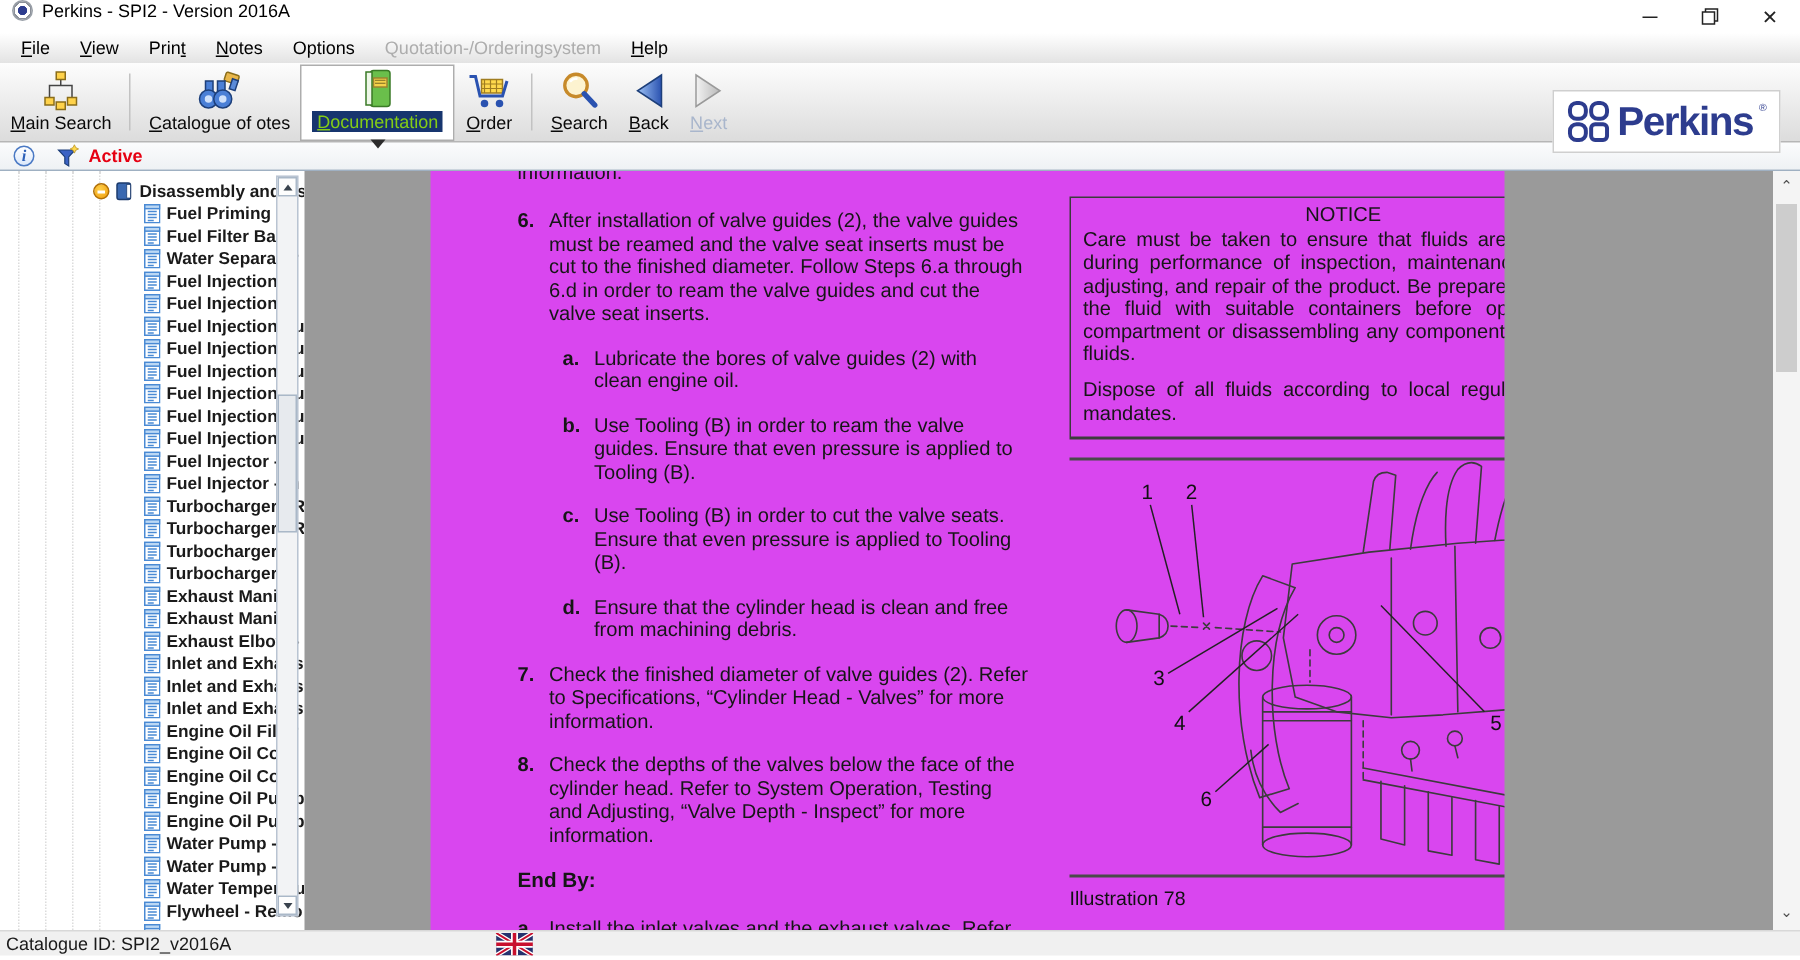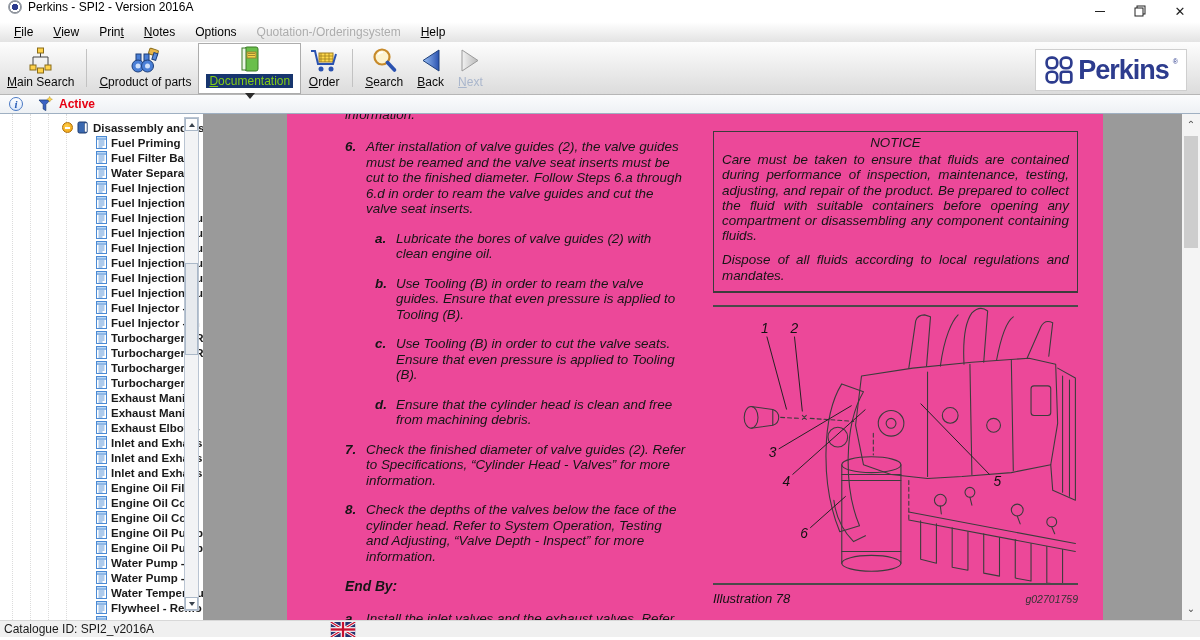--- a/index.html
+++ b/index.html
@@ -30,21 +30,21 @@
            display:flex;align-items:stretch;position:relative;box-sizing:border-box;}
   .tbtn{display:flex;flex-direction:column;align-items:center;justify-content:flex-end;
         padding:3px 7px 5px;font-size:12px;color:#0a0a0a;position:relative;}
   .tbtn .ticon{height:32px;display:flex;align-items:center;justify-content:center;}
   .tbtn.selected{background:#fff;border:1px solid #adadad;margin:1px 0 0;}
   .tbtn.selected .tlabel{background:#17356e;color:#84cc16;padding:0 3px;}
   .tbtn.disabled{color:#a9b6cc;}
   .tsep{width:1px;background:#c2c2c2;margin:7px 5px;}
   .notch{position:absolute;left:50%;bottom:-6px;margin-left:-5px;width:0;height:0;
          border-left:5px solid transparent;border-right:5px solid transparent;border-top:6px solid #2c2c2c;}
-  .brandbox{position:absolute;right:13px;top:7px;width:150px;height:40px;background:#fff;
+  .brandbox{position:absolute;right:13px;top:18px;width:150px;height:40px;background:#fff;
             border:1px solid #cfcfcf;display:flex;align-items:center;justify-content:center;gap:4px;}
   .brandword{font-size:27px;font-weight:bold;color:#2d3c8e;letter-spacing:-1px;}
   .brandreg{font-size:7px;color:#2d3c8e;vertical-align:top;position:relative;top:-9px;}
 
   
   .infobar{height:19px;background:linear-gradient(#fbfcfd,#eef1f4);border-bottom:1px solid #9fb0c2;
            display:flex;align-items:center;box-sizing:border-box;font-size:12px;}
   .info-icon{width:14px;height:14px;margin:0 14px 0 9px;border-radius:50%;
              border:1px solid #4a79c4;background:linear-gradient(#ffffff,#dbe8fb);
              color:#2b5fb8;font-family:"Liberation Serif",serif;font-style:italic;font-weight:bold;
@@ -74,21 +74,21 @@
   .tsb-btn{position:absolute;left:0;width:13px;height:13px;background:#fdfdfd;border:1px solid #aab8c8;
            box-sizing:border-box;display:flex;align-items:center;justify-content:center;}
   .tsb-up{top:0;} .tsb-down{bottom:0;}
   .tri-up{width:0;height:0;border-left:3px solid transparent;border-right:3px solid transparent;border-bottom:4px solid #39424d;}
   .tri-down{width:0;height:0;border-left:3px solid transparent;border-right:3px solid transparent;border-top:4px solid #39424d;}
   .tsb-thumb{position:absolute;left:0;top:145px;width:13px;height:92px;background:#e7eaee;
              border:1px solid #aab8c8;box-sizing:border-box;}
 
   
   .docpane{position:absolute;left:203px;top:0;width:979px;height:506px;background:#9a9a9a;}
-  .page{position:absolute;left:84px;top:0;width:816px;height:506px;background:#ec4899;overflow:hidden;font-style:italic;}
+  .page{position:absolute;left:84px;top:0;width:716px;height:506px;background:#d946ef;overflow:hidden;}
 
   .col-left{position:absolute;left:58px;top:0;width:341px;font-size:13.4px;line-height:15.5px;color:#161616;}
   .clip-top{margin-top:-7px;height:14px;overflow:visible;}
   .step{position:relative;padding-left:21px;margin-top:14px;}
   .step .marker{position:absolute;left:0;font-weight:bold;}
   .step.sub{margin-left:30px;}
   .step.first{margin-top:18px;}
   .endby{font-weight:bold;font-size:13.8px;margin-top:15px;}
   .endstep{margin-top:16px;}
 
@@ -181,21 +181,21 @@
           <rect x="20" y="2" width="9" height="6" rx="1" fill="#e8b64a" stroke="#8a6d1a" transform="rotate(18 24 5)"></rect>
           <rect x="24" y="6" width="4" height="7" fill="#5b8bd8" stroke="#1d3f7a" transform="rotate(18 26 9)"></rect>
           <rect x="7" y="7" width="5" height="7" fill="#4a7fd6" stroke="#1d3f7a"></rect>
           <rect x="15" y="7" width="5" height="7" fill="#4a7fd6" stroke="#1d3f7a"></rect>
           <circle cx="9" cy="19" r="6" fill="#4a7fd6" stroke="#1d3f7a"></circle>
           <circle cx="18.5" cy="19" r="6" fill="#4a7fd6" stroke="#1d3f7a"></circle>
           <circle cx="9" cy="19" r="2.5" fill="#cfe0fa"></circle>
           <circle cx="18.5" cy="19" r="2.5" fill="#cfe0fa"></circle>
         </svg>
       </span>
-      <span class="tlabel"><span></span><u>C</u><span>product of parts</span></span>
+      <span class="tlabel"><span></span><u>C</u><span>atalogue of otes</span></span>
     </div>
     <div class="tbtn selected">
       <span class="ticon">
         <svg width="25" height="29" viewBox="0 0 25 29">
           <rect x="8" y="2" width="13" height="24" rx="2" fill="#6abf4b" stroke="#3a7a26"></rect>
           <rect x="5" y="3" width="4" height="22" fill="#eef7e8" stroke="#3a7a26"></rect>
           <rect x="10" y="7" width="9" height="6" fill="#f5d14a" stroke="#9a8430"></rect>
           <path d="M11 8.5h7 M11 10.5h7" stroke="#7a6a22" stroke-width=".7"></path>
         </svg>
       </span>

